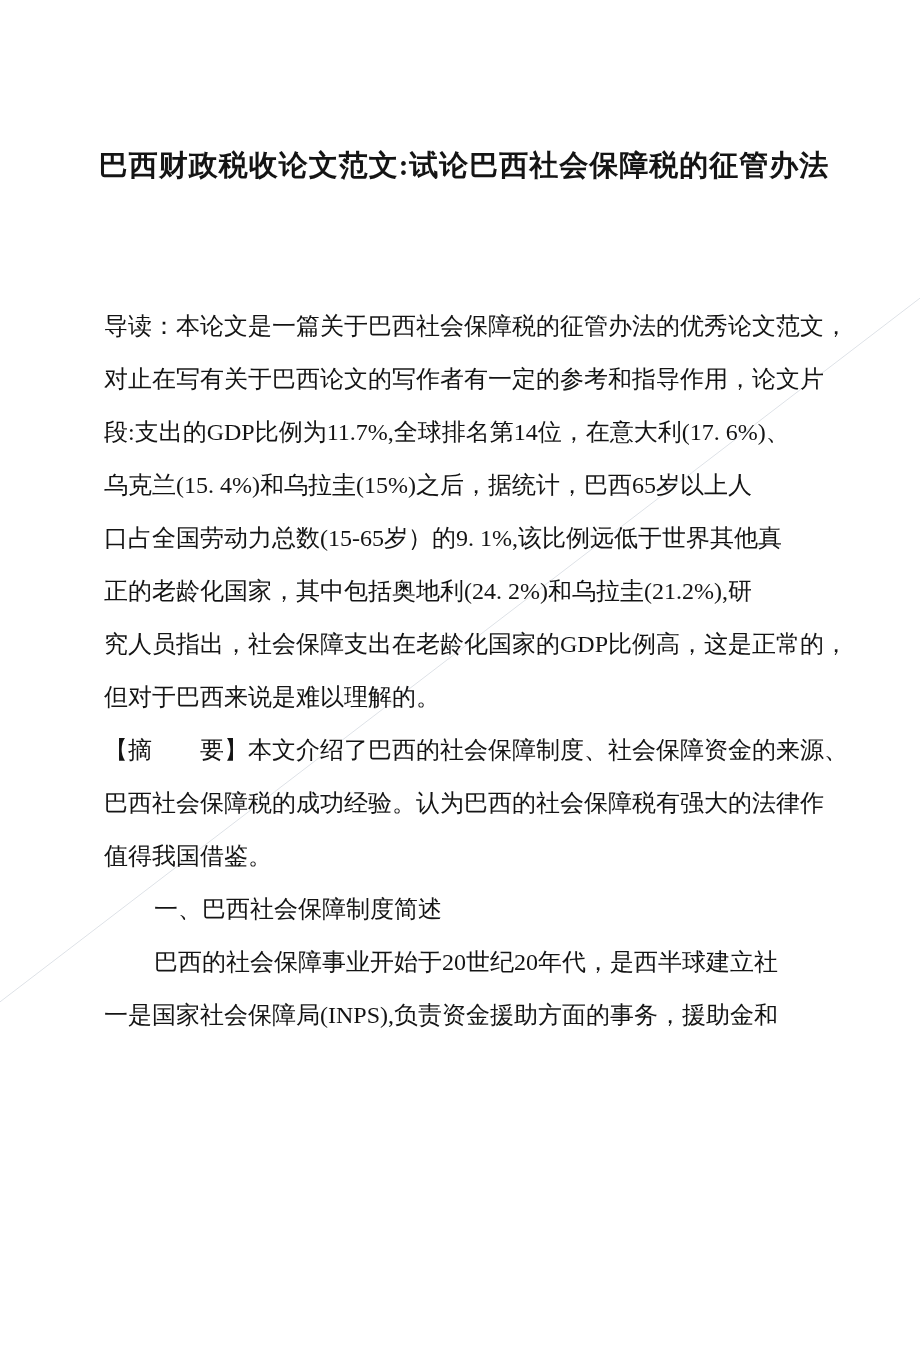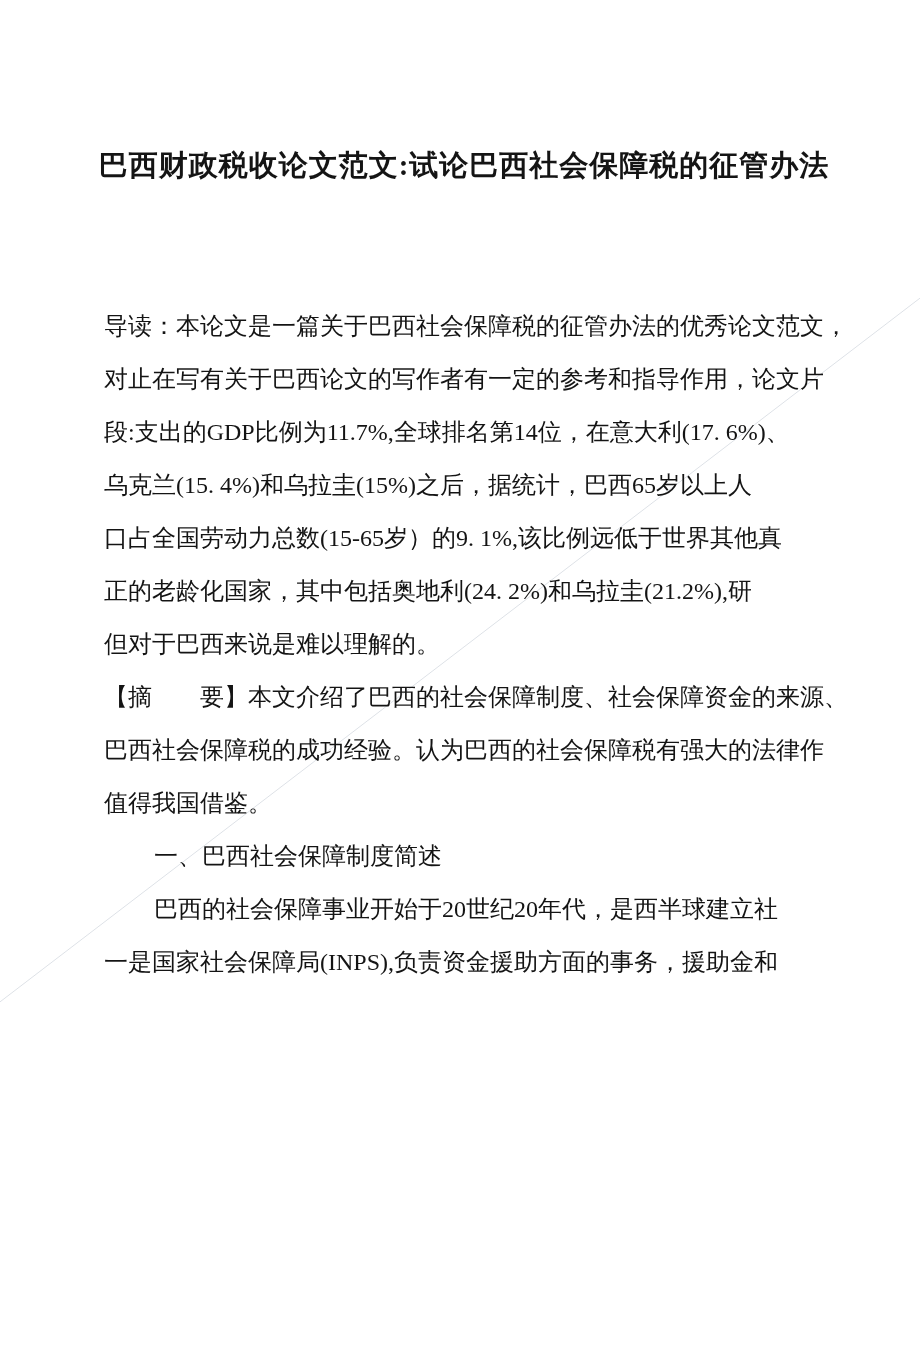--- a/index.html
+++ b/index.html
@@ -68,20 +68,21 @@
     <div class="title-line">巴西财政税收论文范文:试论巴西社会保障税的征管办法</div>
   </h1>
 
   <div class="doc-body">
     <div class="body-line">导读：本论文是一篇关于巴西社会保障税的征管办法的优秀论文范文，</div>
     <div class="body-line">对止在写有关于巴西论文的写作者有一定的参考和指导作用，论文片</div>
     <div class="body-line">段:支出的GDP比例为11.7%,全球排名第14位，在意大利(17. 6%)、</div>
     <div class="body-line">乌克兰(15. 4%)和乌拉圭(15%)之后，据统计，巴西65岁以上人</div>
     <div class="body-line">口占全国劳动力总数(15-65岁）的9. 1%,该比例远低于世界其他真</div>
     <div class="body-line">正的老龄化国家，其中包括奥地利(24. 2%)和乌拉圭(21.2%),研</div>
+    <div class="body-line">究人员指出，社会保障支出在老龄化国家的GDP比例高，这是正常的，</div>
     <div class="body-line">但对于巴西来说是难以理解的。</div>
     <div class="body-line">【摘　　要】本文介绍了巴西的社会保障制度、社会保障资金的来源、</div>
     <div class="body-line">巴西社会保障税的成功经验。认为巴西的社会保障税有强大的法律作</div>
     <div class="body-line">值得我国借鉴。</div>
     <div class="body-line indent-para">一、巴西社会保障制度简述</div>
     <div class="body-line indent-para">巴西的社会保障事业开始于20世纪20年代，是西半球建立社</div>
     <div class="body-line">一是国家社会保障局(INPS),负责资金援助方面的事务，援助金和</div>
   </div>
 
 </div>

